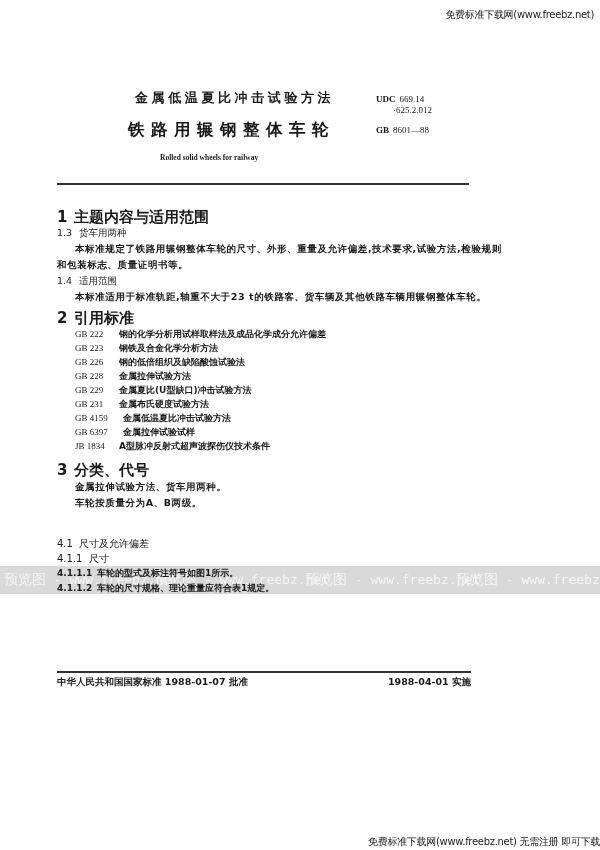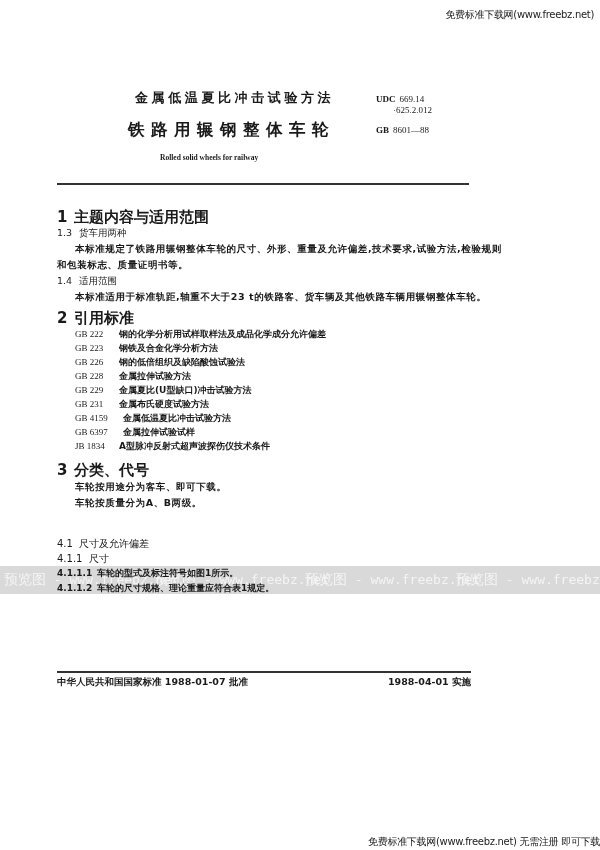--- a/index.html
+++ b/index.html
@@ -84,21 +84,21 @@
 <div class="abs ref" style="top:370px;"><span class="code">GB 228</span><span>金属拉伸试验方法</span></div>
 <div class="abs ref" style="top:384px;"><span class="code">GB 229</span><span>金属夏比(U型缺口)冲击试验方法</span></div>
 <div class="abs ref" style="top:398px;"><span class="code">GB 231</span><span>金属布氏硬度试验方法</span></div>
 <div class="abs ref" style="top:412px;"><span class="code" style="width:48px">GB 4159</span><span>金属低温夏比冲击试验方法</span></div>
 <div class="abs ref" style="top:426px;"><span class="code" style="width:48px">GB 6397</span><span>金属拉伸试验试样</span></div>
 <div class="abs ref" style="top:440px;"><span class="code">JB 1834</span><span>A型脉冲反射式超声波探伤仪技术条件</span></div>
 
 <div class="abs h1" style="top:461px;">
   <span class="num">3</span><span>分类、代号</span>
 </div>
-<div class="abs body" style="top:481px;">车轮按用途分为客车、即可下载。</div>
+<div class="abs body" style="top:481px;">金属拉伸试验方法、货车用两种。</div>
 <div class="abs body" style="top:497px;">车轮按质量分为A、B两级。</div>
 
 <div class="abs h1" style="top:517px;margin-top:48px;">
   <span class="num">4</span><span>尺寸、外形、重量及允许偏差</span>
 </div>
 <div class="abs h3" style="top:537px;">
   <span class="num">4.1</span><span>尺寸及允许偏差</span>
 </div>
 <div class="abs h3" style="top:552px;">
   <span class="num" style="width:32px">4.1.1</span><span>尺寸</span>

